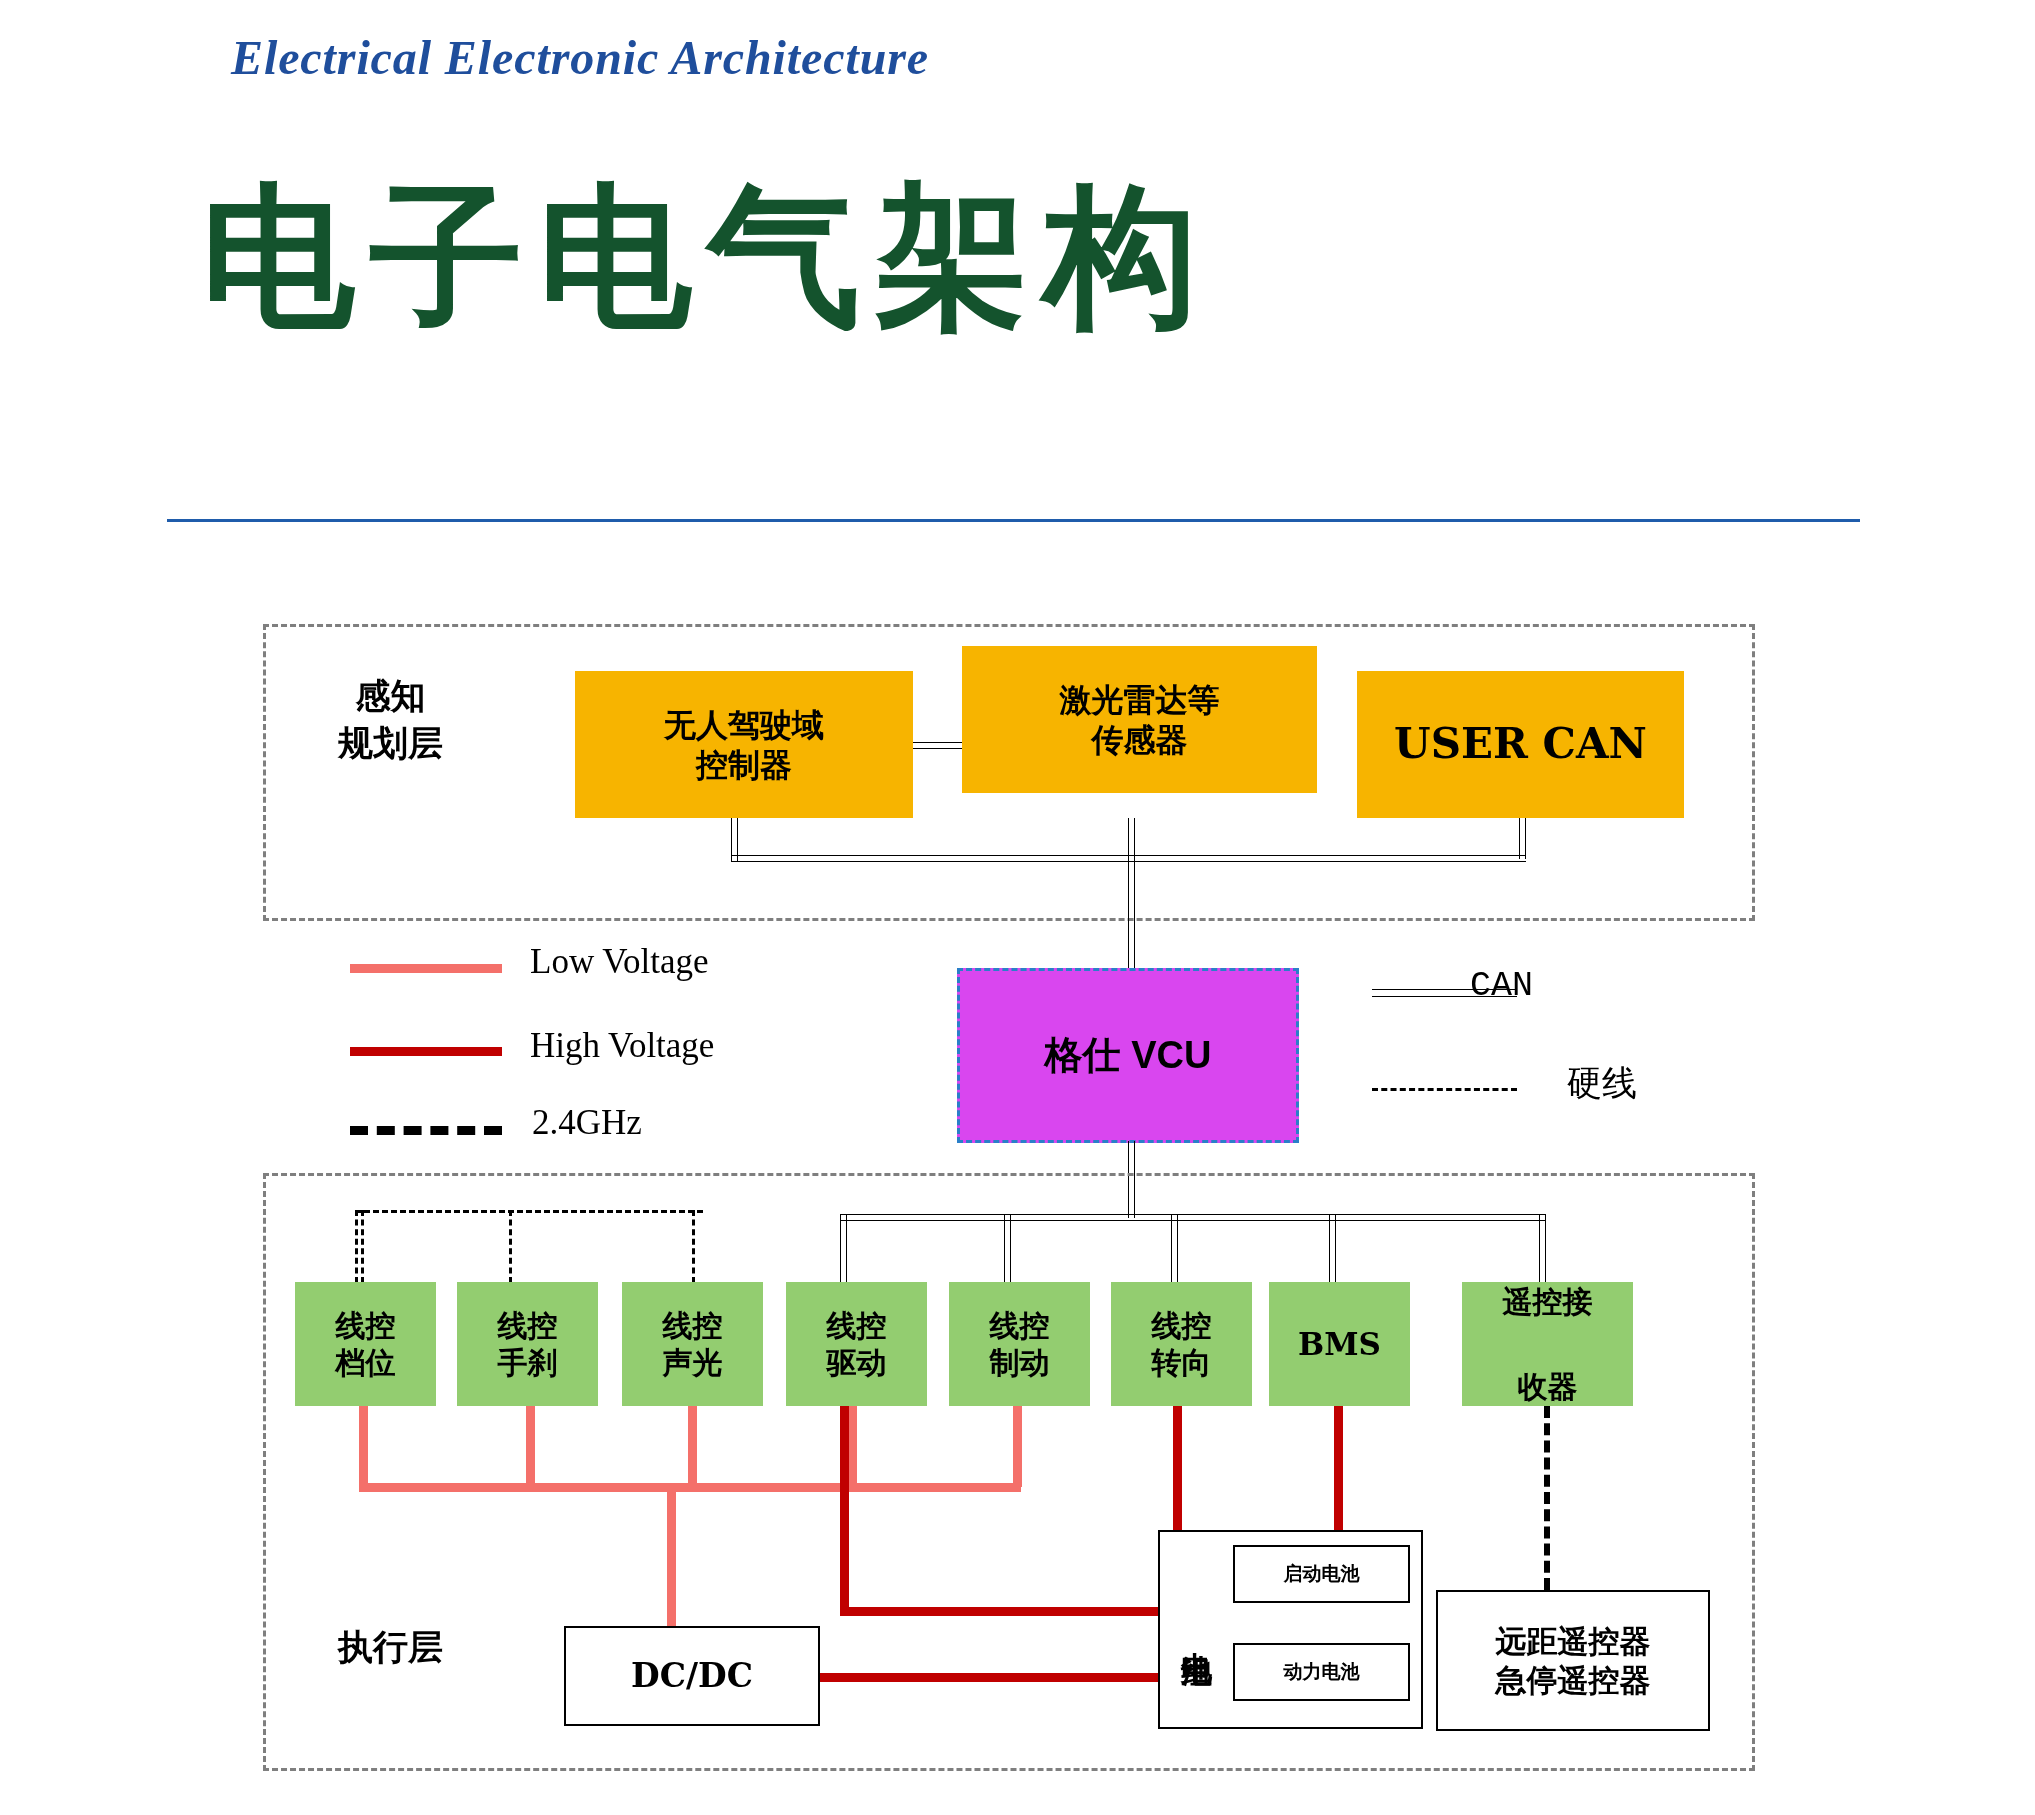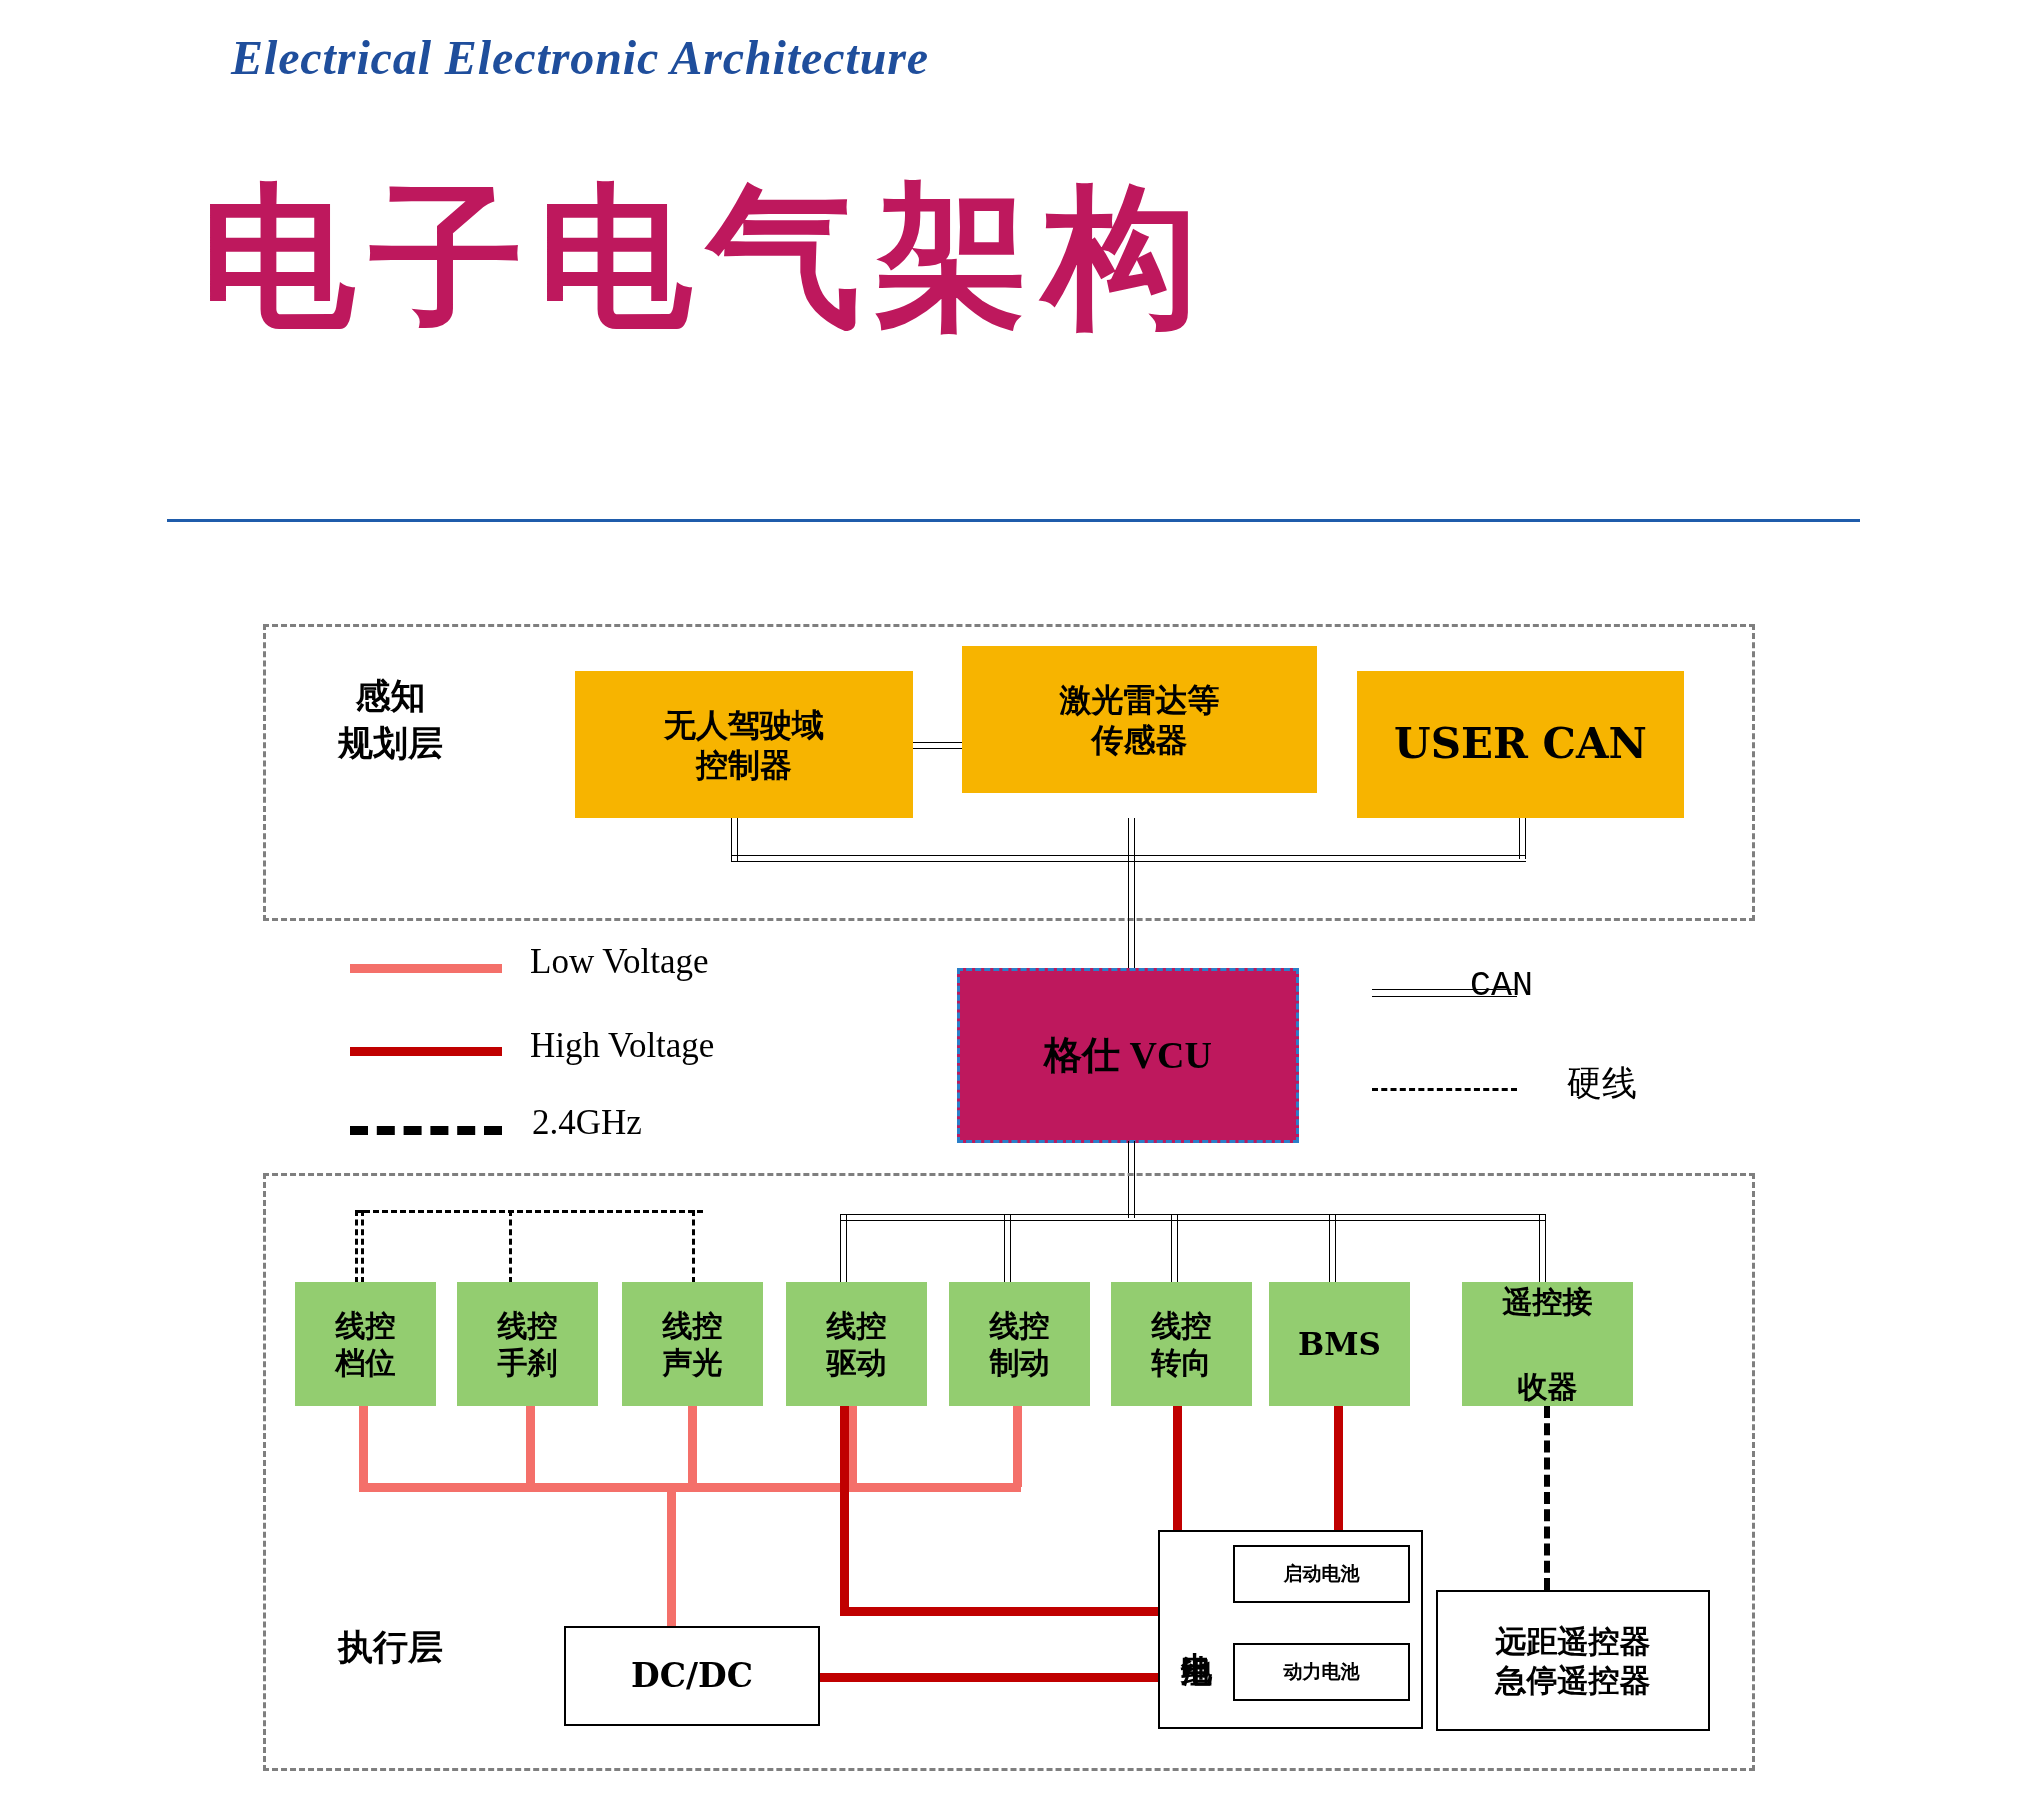--- a/index.html
+++ b/index.html
@@ -25,21 +25,21 @@
     color: #1f4e9c;
     letter-spacing: 0.9px;
     white-space: nowrap;
   }
   #cn-title {
     position: absolute;
     left: 201px; top: 180px;
     font-family: "DejaVu Sans", sans-serif;
     font-weight: bold;
     font-size: 154px;
-    color: #be185d;
+    color: #14532d;
     letter-spacing: 14.5px;
     white-space: nowrap;
     line-height: 1;
   }
   #header-rule {
     position: absolute;
     left: 167px; top: 519px;
     width: 1693px; height: 3px;
     background: #1f5cab;
   }
@@ -76,24 +76,24 @@
     font-family: "DejaVu Sans", sans-serif;
     font-weight: bold;
     line-height: 1.25;
     color: #000;
   }
   .orange { background: #f7b400; }
   .green  { background: #93cd70; }
   .white  { background: #ffffff; border: 2.1px solid #000; }
 
   .vcu {
-    background: #be185d;
+    background: #d946ef;
     border: 3.8px dashed #2a7fc9;
     color: #000;
-    font-family: Liberation Serif, serif;
+    font-family: Liberation Sans, sans-serif;
     font-weight: bold;
     font-size: 38px;
   }
   .can-h, .can-v {
     position: absolute;
     background: transparent;
     border-color: #000;
     border-style: solid;
   }
   .can-h { border-width: 1.7px 0; height: 6.8px; }

